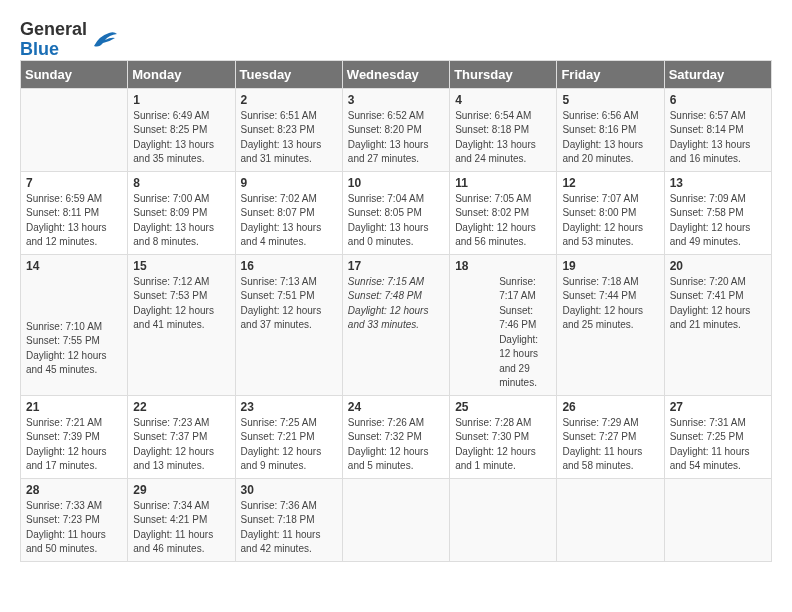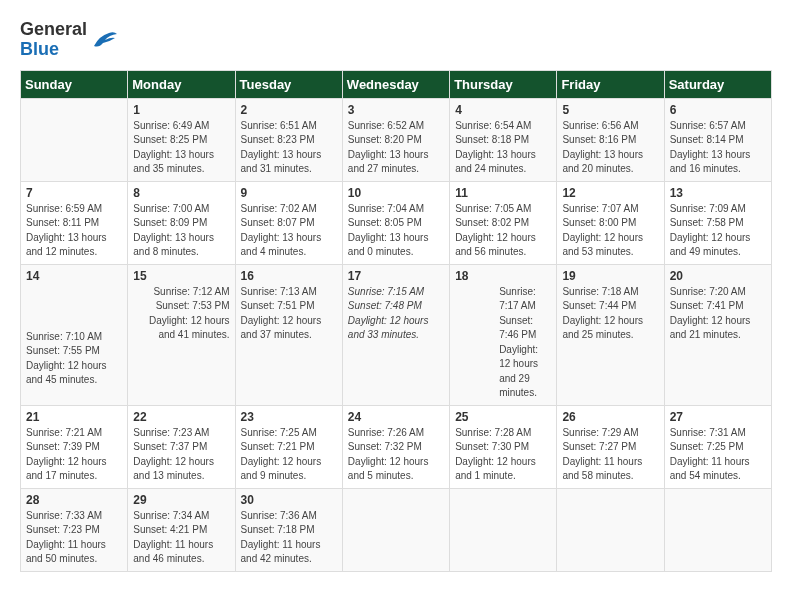--- a/index.html
+++ b/index.html
@@ -7,21 +7,20 @@
       font-family: Arial, sans-serif;
       background: #fff;
       width: 792px;
       min-height: 612px;
       padding: 20px;
     }
     .header {
       display: flex;
       justify-content: space-between;
       align-items: flex-start;
-      margin-bottom: 10px;
     }
     .logo {
       display: flex;
       align-items: center;
       gap: 2px;
     }
     .logo-bird {
       width: 30px;
       height: 24px;
       margin-left: 2px;
@@ -37,21 +36,21 @@
     .location-title {
       font-size: 16px;
       color: #555;
     }
     table {
       width: 100%;
       border-collapse: collapse;
       table-layout: fixed;
     }
     thead tr th {
-      background-color: #14532d;
+      background-color: #737373;
       color: #fff;
       font-size: 13px;
       font-weight: bold;
       padding: 6px 4px;
       text-align: left;
       border: 1px solid #ddd;
     }
     tbody tr td {
       vertical-align: top;
       border: 1px solid #ddd;
@@ -210,21 +209,21 @@
       <tr>
         <td>
           <span class="day-number">14</span>
           <div class="day-info" style="white-space: pre-line; margin-top: 47px;">Sunrise: 7:10 AM
 Sunset: 7:55 PM
 Daylight: 12 hours
 and 45 minutes.</div>
         </td>
         <td>
           <span class="day-number">15</span>
-          <div class="day-info" style="white-space: pre-line; text-align: right;">Sunrise: 7:12 AM
+          <div class="day-info" style="white-space: pre-line;">Sunrise: 7:12 AM
 Sunset: 7:53 PM
 Daylight: 12 hours
 and 41 minutes.</div>
         </td>
         <td>
           <span class="day-number">16</span>
           <div class="day-info" style="white-space: pre-line;">Sunrise: 7:13 AM
 Sunset: 7:51 PM
 Daylight: 12 hours
 and 37 minutes.</div>

